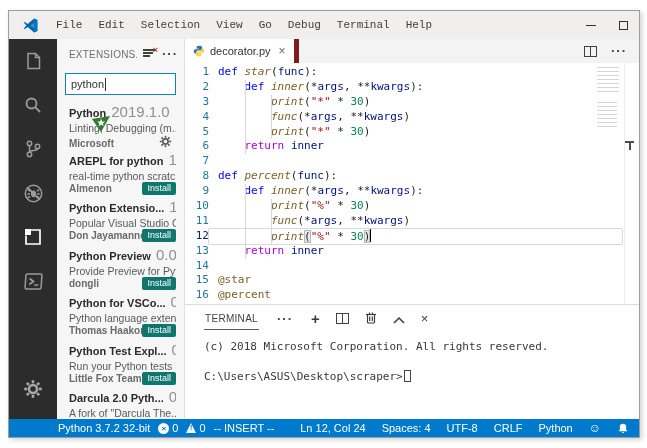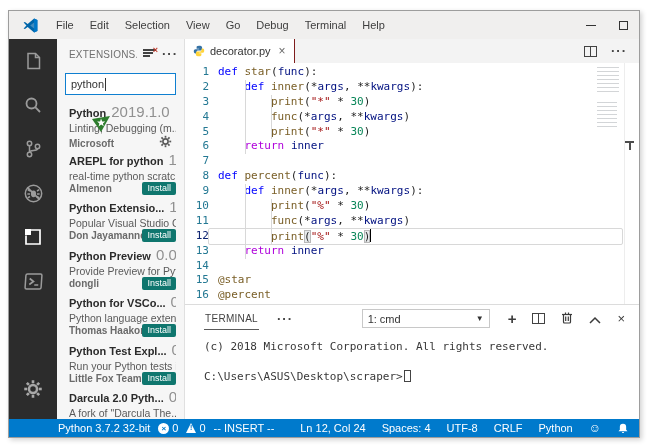--- a/index.html
+++ b/index.html
@@ -5,21 +5,21 @@
   * { box-sizing: border-box; }
   html,body { margin:0; padding:0; background:#ffffff; width:647px; height:448px; overflow:hidden;
     font-family:"Liberation Sans", sans-serif; }
   .window { position:absolute; left:8px; top:10px; width:632px; height:428px;
     border:1px solid #9d9d9d; background:#fff; display:flex; flex-direction:column;
     box-shadow:2px 2px 5px rgba(0,0,0,.18); }
 
   
   .titlebar { height:28px; background:#f0efee; display:flex; align-items:center; flex:0 0 auto; }
   .vscode-logo { width:15px; height:15px; margin:0 10px 0 14px; flex:0 0 auto; }
-  .menu-item { font-size:11px; color:#3e3e3e; padding:0 8px; line-height:28px; cursor:default; }
+  .menu-item { font-size:11px; color:#3e3e3e; padding:0 8px; line-height:28px; cursor:default;font-family:Liberation Mono, monospace; }
   .win-title { font-size:11px; color:#424242; margin-left:14px; white-space:nowrap; }
   .win-controls { margin-left:auto; display:flex; height:100%; }
   .win-btn { width:32px; display:flex; align-items:center; justify-content:center; color:#333; font-size:12px; }
   .min-glyph { width:10px; height:1px; background:#333; display:block; }
   .max-glyph { width:9px; height:9px; border:1px solid #333; display:block; }
 
   
   .main { flex:1 1 auto; display:flex; min-height:0; }
 
   
@@ -53,36 +53,36 @@
   .ext-meta { display:flex; align-items:center; margin-top:0; }
   .ext-author { font-size:10px; font-weight:bold; color:#6a6a6a; white-space:nowrap; overflow:hidden; flex:1; }
   .install-btn { font-size:9px; color:#fff; background:#0f766e; padding:1px 5px 2px 5px; border-radius:2px; flex:0 0 auto; }
   .ext-gear { color:#5a5a5a; flex:0 0 auto; margin-right:4px; }
   .rec-badge { position:absolute; left:34px; top:76px; z-index:5; }
 
   
   .editorcol { flex:1; display:flex; flex-direction:column; min-width:0; background:#fff; }
   .tabbar { height:24px; background:#f3f3f3; display:flex; align-items:center; flex:0 0 auto; }
   .tab { height:24px; background:#fff; display:flex; align-items:center; padding:0 8px;
-    border-right:1px solid #7f1d1d; font-size:11px; color:#333; }
+    border-right:5px solid #7f1d1d; font-size:11px; color:#333; }
   .tab-close { color:#6a6a6a; font-size:12px; margin-left:8px; }
   .tab-label { margin-left:5px; }
   .tabbar-actions { margin-left:auto; display:flex; align-items:center; gap:14px; padding-right:12px; color:#424242; }
   .split-glyph { width:13px; height:11px; border:1px solid #424242; position:relative; display:block; }
   .split-glyph:before { content:""; position:absolute; left:5px; top:0; bottom:0; width:1px; background:#424242; }
 
   
   .codearea { flex:1; position:relative; overflow:hidden; font-family:"DejaVu Sans Mono", monospace;
     font-size:11px; line-height:14.9px; padding-top:2px; }
   .line { display:flex; height:14.9px; white-space:pre; }
   .ln { width:24px; text-align:right; color:#237893; flex:0 0 auto; padding-right:0; }
   .lc { flex:1; padding-left:9px; min-width:0; }
   .line.cur .ln { color:#0b216f; }
   .line.cur .lc { border:1px solid #d8d8d8; border-radius:2px; margin:-1px 16px -1px -1px; padding-left:9px; }
-  .tk-k { color:#0000ff; } .tk-c { color:#af00db; } .tk-f { color:#795e26; }
+  .tk-k { color:#0000ff; } .tk-c { color:#af00db; } .tk-f { color:#795e26;font-style:italic; }
   .tk-v { color:#001080; } .tk-s { color:#a31515; } .tk-n { color:#098658; }
   .tk-p { color:#1e1e1e; } .tk-d { color:#795e26; }
   .tk-bm { background:#e7eaec; outline:1px solid #b9b9b9; outline-offset:-1px; color:#1e1e1e; }
   .code-cursor { display:inline-block; width:1px; height:13px; background:#000; vertical-align:-2px; }
   .indent-guide { position:absolute; width:1px; background:#d8d8d8; }
   .minimap { position:absolute; right:16px; top:4px; width:26px; }
   .mm-block { width:100%; background:repeating-linear-gradient(#c4c7ca 0 1.5px, transparent 1.5px 4px); opacity:.75; }
   .mm-b1 { height:26px; margin-bottom:9px; width:22px; }
   .mm-b2 { height:26px; width:20px; }
   .scroll-sep { position:absolute; right:14px; top:0; bottom:0; width:1px; background:#ededed; }
@@ -368,24 +368,20 @@
         <div class="ruler-mark">
             <i></i>
             <b></b>
           </div>
       </div>
 
       <div class="terminal">
         <div class="term-header">
           <span class="term-tab">TERMINAL</span>
           <span class="dots term-dots">···</span>
-          <div class="term-select">
-            <span>1: cmd</span>
-            <span class="caret">▼</span>
-          </div>
           <div class="term-actions">
             <span class="term-plus">+</span>
             <span>
                 <i class="split-glyph"></i>
               </span>
             <span>
               <svg width="12" height="13" viewBox="0 0 12 13" fill="none" stroke="#3b3b3b" stroke-width="1.2">
                 <path d="M2.5 3.5 H9.5 V11 a1 1 0 0 1 -1 1 H3.5 a1 1 0 0 1 -1 -1 Z"></path>
                 <line x1="1" y1="3.5" x2="11" y2="3.5"></line>
                   <line x1="4.5" y1="3.5" x2="4.5" y2="1.5"></line>

